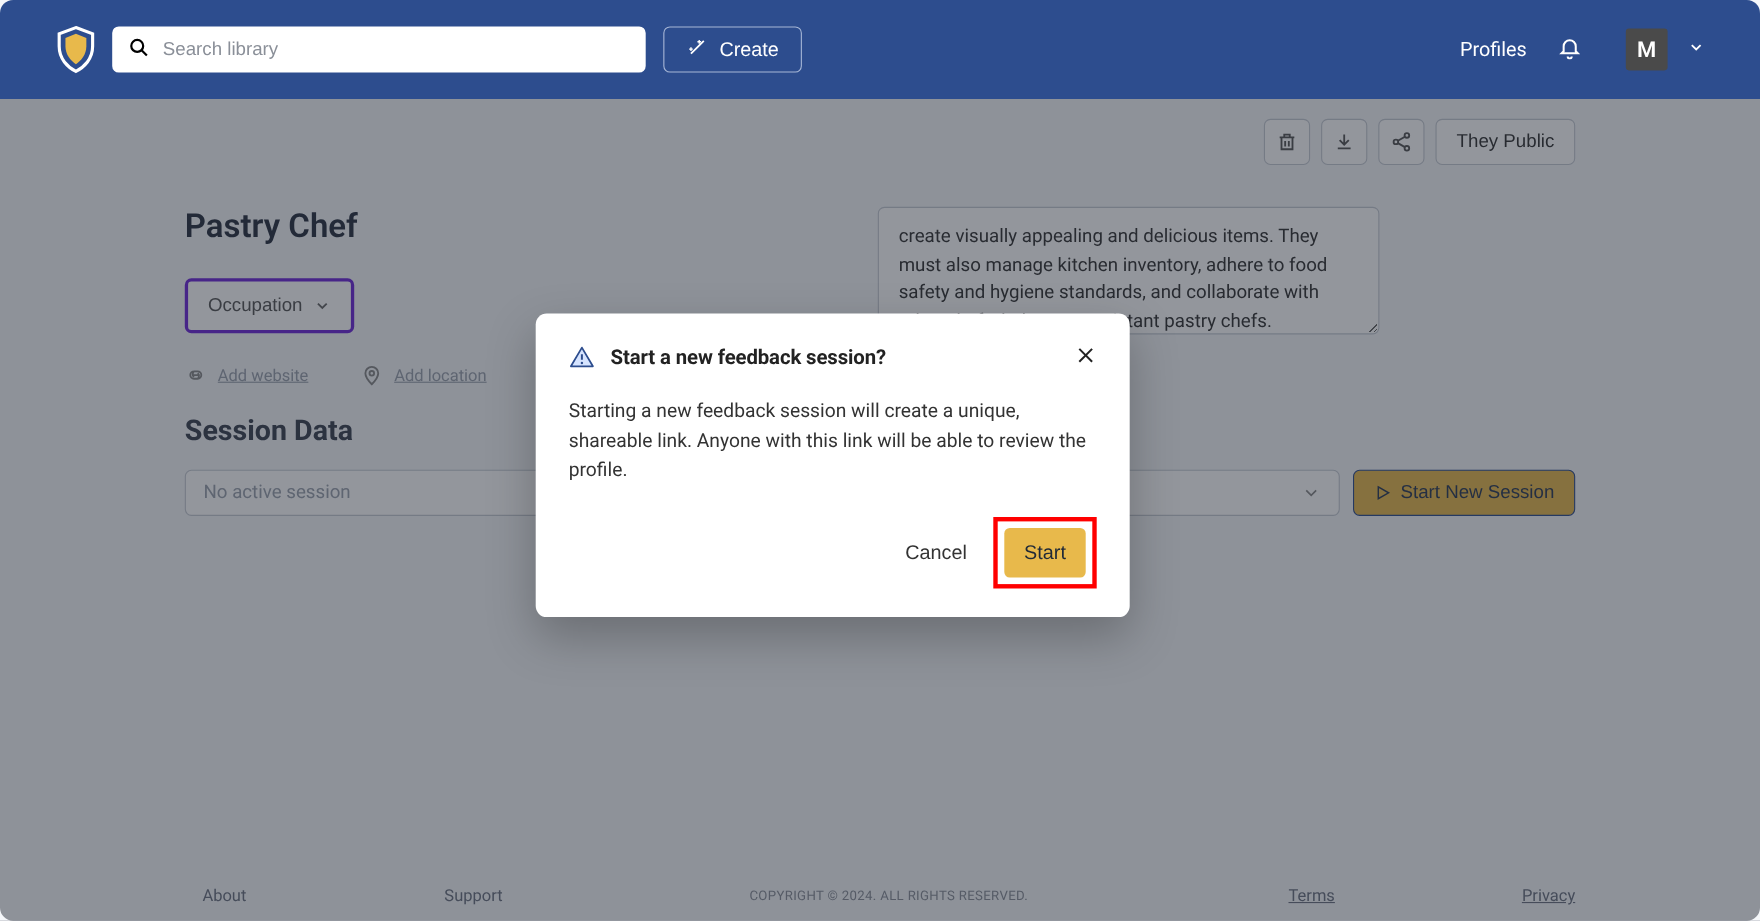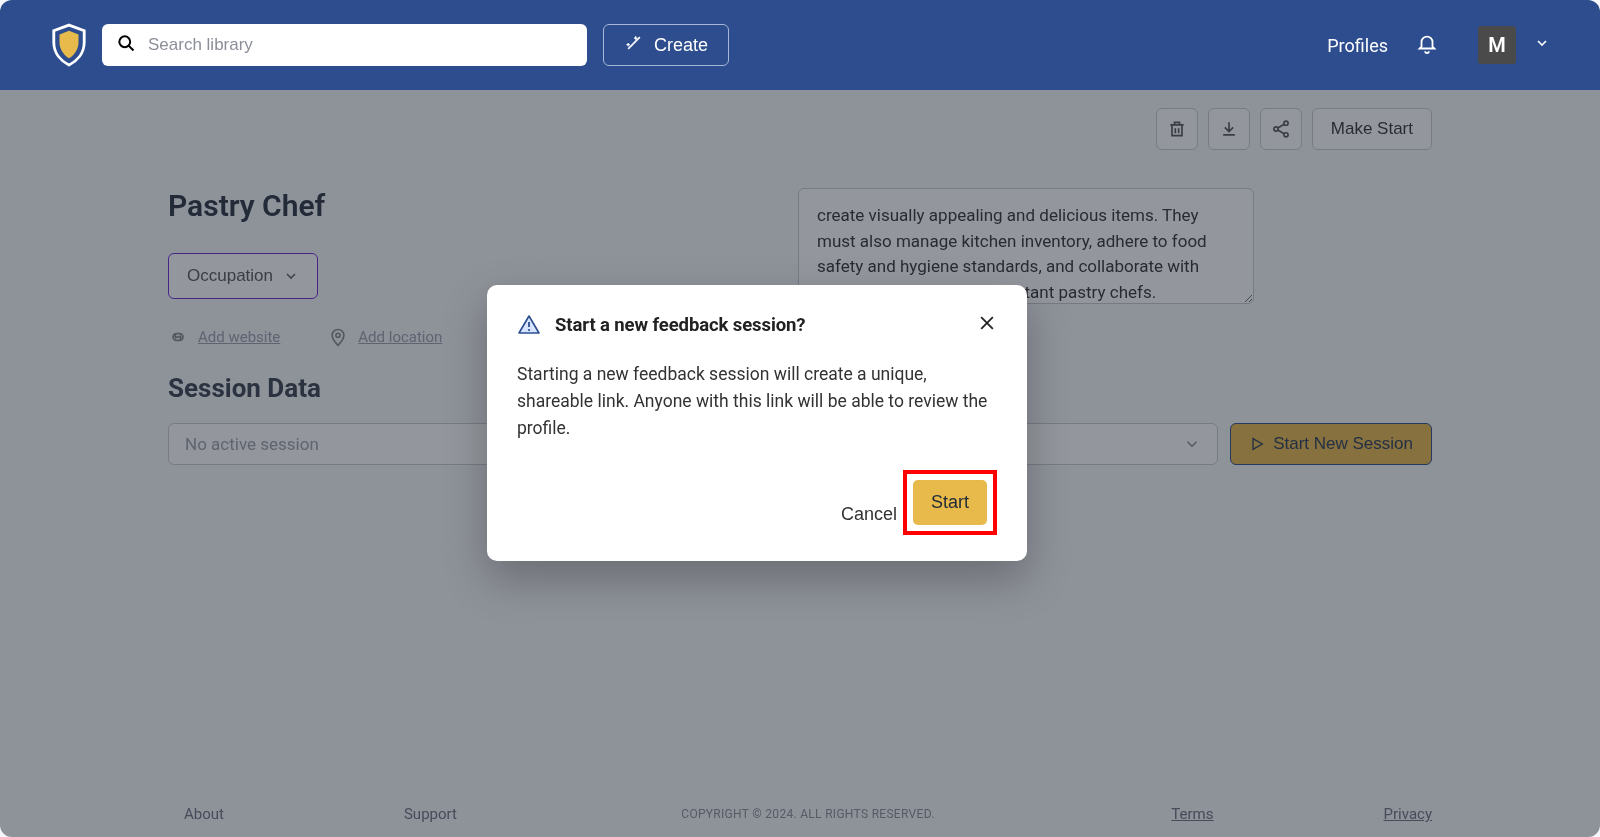--- a/index.html
+++ b/index.html
@@ -25,21 +25,21 @@
 
 
 .action-bar { display: flex; justify-content: flex-end; gap: 10px; margin-bottom: 38px; }
 .icon-btn { border: 1px solid #c6cbd3; background: #fff; width: 42px; height: 42px; border-radius: 6px; display: flex; align-items: center; justify-content: center; color: #555; cursor: pointer; }
 .make-public-btn { border: 1px solid #c6cbd3; background: #fff; height: 42px; padding: 0 18px; border-radius: 6px; font-size: 17px; color: #333; cursor: pointer; }
 
 
 .title-row { display: flex; align-items: flex-start; }
 .title-col { width: 630px; }
 .page-title { font-size: 30px; font-weight: 600; color: #2a3140; margin-bottom: 30px; }
-.occ-btn { border: 1px solid #6d28d9; background: #fff; padding: 12px 18px; border-radius: 6px; font-size: 17px; color: #555; display: inline-flex; align-items: center; gap: 10px; cursor: pointer; }
+.occ-btn { border: 3px solid #6d28d9; background: #fff; padding: 12px 18px; border-radius: 6px; font-size: 17px; color: #555; display: inline-flex; align-items: center; gap: 10px; cursor: pointer; }
 .meta-links { display: flex; gap: 48px; margin-top: 28px; color: #9aa1ad; font-size: 15px; }
 .meta-link { display: flex; align-items: center; gap: 10px; cursor: pointer; text-decoration: underline; }
 .desc-box { width: 456px; border: 1px solid #c6cbd3; background: #fff; border-radius: 6px; padding: 14px 18px; font-size: 17px; line-height: 1.5; color: #333; height: 116px; resize: both; overflow: hidden; }
 
 
 .tabs { display: flex; border-bottom: 1px solid #c6cbd3; margin-top: 44px; }
 .tab { padding: 10px 24px 14px 24px; font-size: 19px; color: #6b7280; cursor: pointer; }
 .tab.active { color: #2d4d8e; border-bottom: 3px solid #2d4d8e; margin-bottom: -1px; }
 .tab-spacer { flex: 1; }
 .tab-right { color: #2d4d8e; }
@@ -58,21 +58,21 @@
 .footer-right { margin-left: auto; display: flex; gap: 170px; text-decoration: underline; }
 
 
 .overlay { position: absolute; inset: 0; background: rgba(30,36,48,0.48); pointer-events: none; }
 .dialog { position: absolute; left: 487px; top: 285px; width: 540px; background: #fff; border-radius: 10px; box-shadow: 0 18px 44px rgba(0,0,0,0.25); padding: 28px 30px 26px 30px; z-index: 10; }
 .dialog-head { display: flex; align-items: center; font-weight: bold; }
 .dialog-warn { width: 24px; height: 24px; margin-right: 14px; flex-shrink: 0; }
 .dialog-title { font-size: 18.5px; color: #222; letter-spacing: -0.1px; }
 .dialog-close { margin-left: auto; cursor: pointer; color: #333; }
 .dialog-body { font-size: 17.5px; color: #333; margin-top: 24px; line-height: 1.55; }
-.dialog-actions { display: flex; justify-content: flex-end; align-items: flex-end; margin-top: 28px; }
+.dialog-actions { display: flex; justify-content: flex-end; align-items: center; gap: 18px; margin-top: 28px; }
 .cancel-btn { background: transparent; border: none; font-size: 18px; color: #333; cursor: pointer; padding: 10px 6px; }
 .start-btn-wrap { border: 4px solid #f00; padding: 6px; }
 .start-btn { background: #e8b94b; border: none; border-radius: 5px; padding: 12px 18px; font-size: 18px; color: #1f2937; cursor: pointer; }
 
 
 .page-wrapper { position: absolute; inset: 0; border-radius: 12px; overflow: hidden; }
 </style>
 </head>
 <body>
 
@@ -138,21 +138,21 @@
       </button>
       <button class="icon-btn">
         <svg width="20" height="20" viewBox="0 0 24 24" fill="none" stroke="#555" stroke-width="2">
               <circle cx="18" cy="5" r="2.5"></circle>
               <circle cx="6" cy="12" r="2.5"></circle>
               <circle cx="18" cy="19" r="2.5"></circle>
               <line x1="8.2" y1="10.7" x2="15.8" y2="6.3"></line>
               <line x1="8.2" y1="13.3" x2="15.8" y2="17.7"></line>
             </svg>
       </button>
-      <button class="make-public-btn">Make Start</button>
+      <button class="make-public-btn">They Public</button>
     </div>
 
     <div class="title-row">
       <div class="title-col">
         <h1 class="page-title">Pastry Chef</h1>
         <button class="occ-btn">
           <span>Occupation</span>
           <svg width="16" height="16" viewBox="0 0 24 24" fill="none" stroke="#666" stroke-width="2.5">
                 <polyline points="6 9 12 15 18 9"></polyline>
               </svg>

